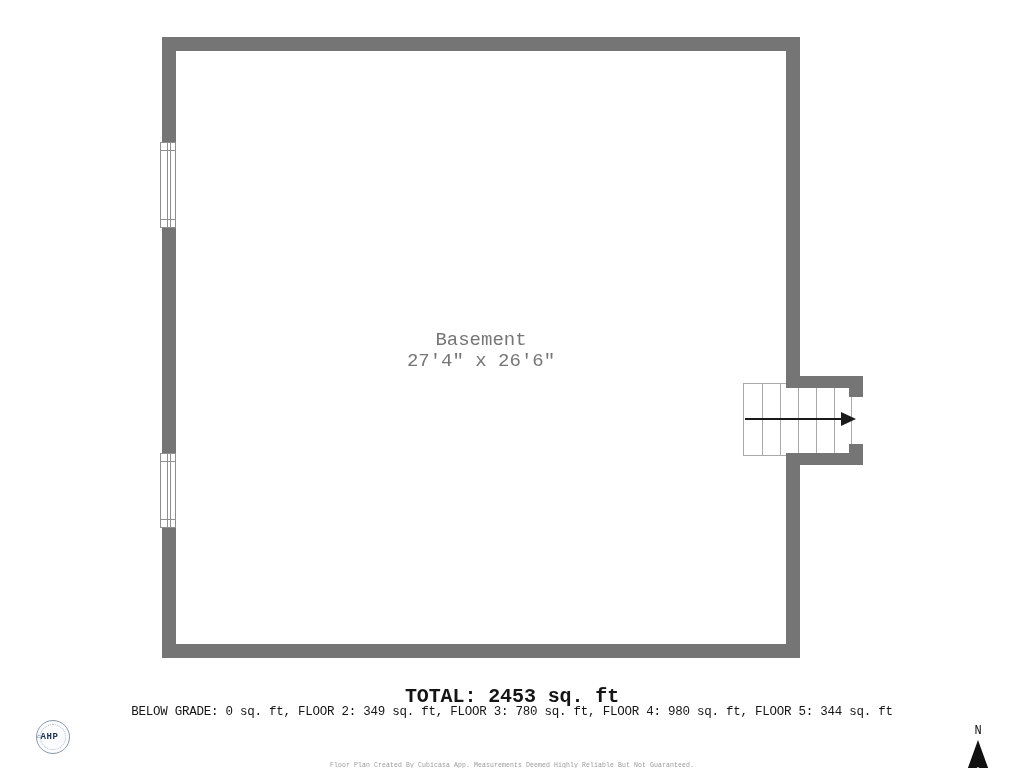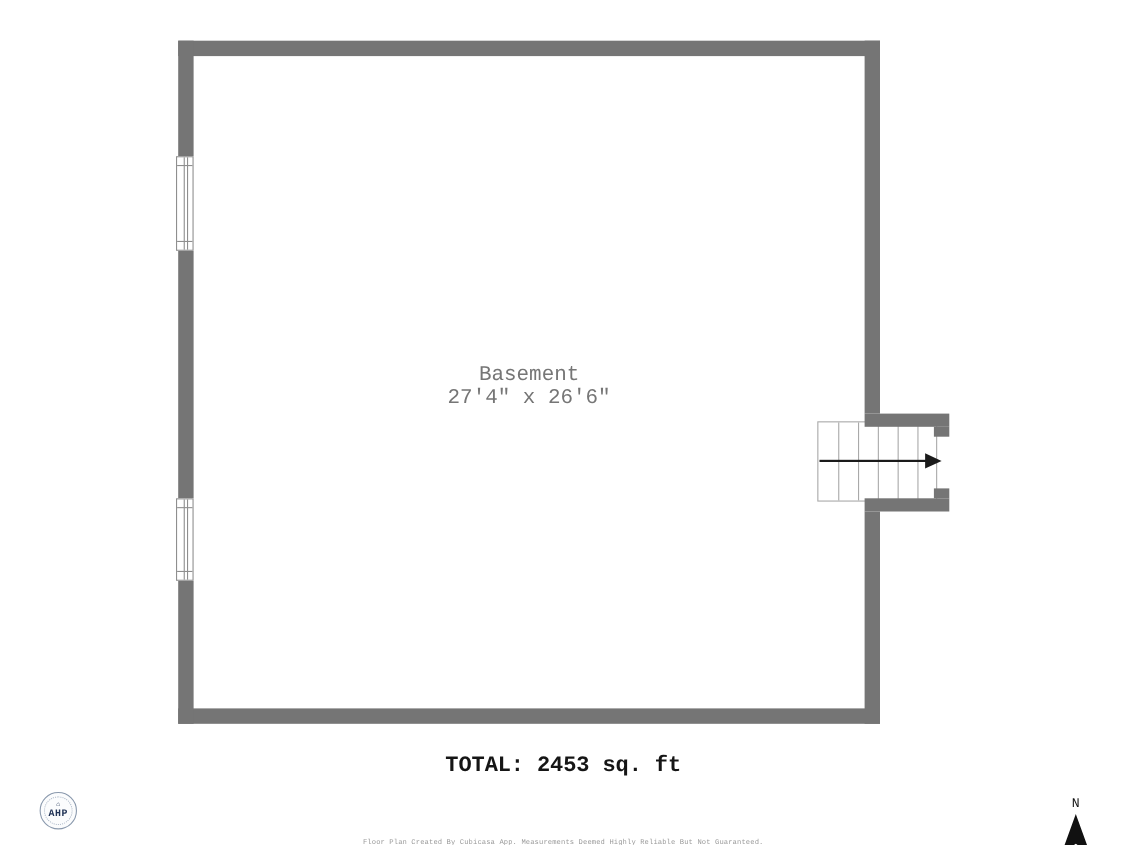--- a/index.html
+++ b/index.html
@@ -51,21 +51,21 @@
 
   .disclaimer {
     position:absolute; left:0; top:742px; width:1024px; text-align:center;
     font-size:6.5px; color:#9a9a9a; letter-spacing:0.1px;
   }
 
   
   .logo {
     position:absolute; left:36px; top:700px; width:34px; height:34px;
     border-radius:50%; border:1px solid #8a99ad; background:#fbfcfd;
-    display:flex; flex-direction:column; align-items:center; justify-content:center;
+    display:flex; flex-direction:row; align-items:center; 
   }
   .logo .ring { position:absolute; inset:3px; border-radius:50%; border:1px dotted #aab6c6; }
   .logo .house { font-size:6px; line-height:6px; color:#223457; }
   .logo .logo-text { font-size:9px; line-height:10px; font-weight:700; color:#223457; letter-spacing:0.5px; }
 
   
   .north-label {
     position:absolute; left:962px; top:704px; width:32px; text-align:center;
     font-size:12px; color:#111111;
   }
@@ -115,20 +115,21 @@
     </div>
 
     <div class="room-label-wrap">
       <div>Basement</div>
       <div>27'4" x 26'6"</div>
     </div>
   </div>
 
   <div class="summary">
     <div class="line-total">TOTAL: 2453 sq. ft</div>
+    <div class="line">BELOW GRADE: 0 sq. ft, FLOOR 2: 349 sq. ft, FLOOR 3: 780 sq. ft, FLOOR 4: 980 sq. ft, FLOOR 5: 344 sq. ft</div>
   </div>
 
   <div class="disclaimer">Floor Plan Created By Cubicasa App. Measurements Deemed Highly Reliable But Not Guaranteed.</div>
 
   <div class="logo">
     <div class="ring"></div>
     <span class="house">⌂</span>
     <span class="logo-text">AHP</span>
   </div>
 

